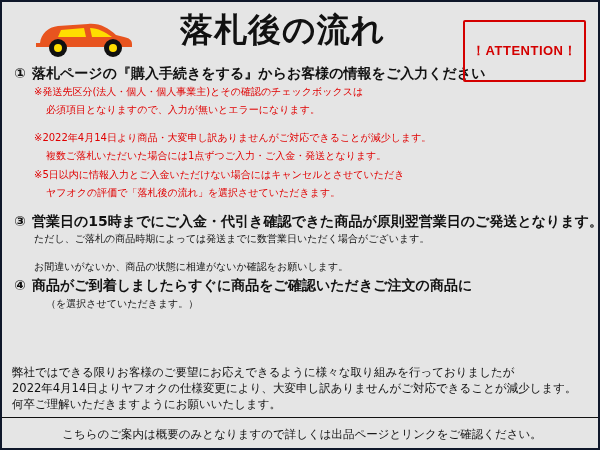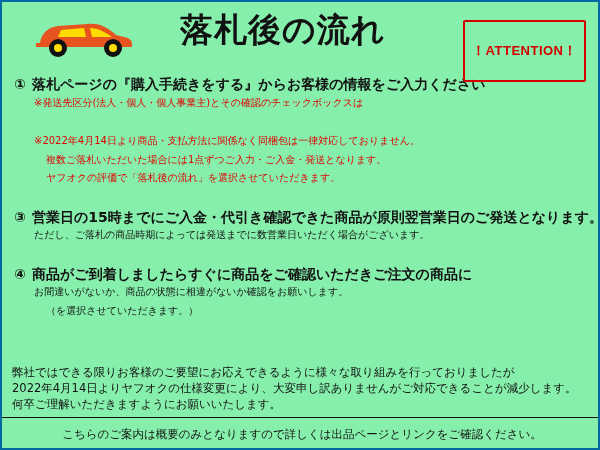--- a/index.html
+++ b/index.html
@@ -10,22 +10,22 @@
     width: 600px;
     height: 450px;
     background: #ffffff;
     font-family: "Liberation Sans", sans-serif;
   }
   .page {
     position: relative;
     width: 600px;
     height: 450px;
     box-sizing: border-box;
-    background: #86efac;
-    border: 2px solid #0369a1;
+    background: #e5e5e5;
+    border: 2px solid #0f172a;
     overflow: hidden;
   }
   
   .header {
     position: relative;
     height: 62px;
     display: flex;
     align-items: center;
   }
   .car-icon {
@@ -57,21 +57,20 @@
     letter-spacing: 0.5px;
     border-radius: 2px;
     font-family: "Liberation Sans", sans-serif;
   }
   
   .content {
     padding: 0 12px;
   }
   .item {
     margin-bottom: 3px;
-    margin-top: 11px;
   }
   .line {
     font-family: "DejaVu Sans", sans-serif;
     font-size: 10px;
     line-height: 18.5px;
     color: #111111;
     white-space: nowrap;
   }
   .line.lead {
     font-size: 14px;
@@ -144,46 +143,48 @@
     <span class="attention">！ATTENTION！</span>
   </div>
 
   <div class="content">
 
     <div class="item">
       <div class="line lead">
         <span class="num">①</span><span>落札ページの『購入手続きをする』からお客様の情報をご入力ください</span>
       </div>
       <div class="line indent red">※発送先区分(法人・個人・個人事業主)とその確認のチェックボックスは</div>
+      <div class="line indent2 red">必須項目となりますので、入力が無いとエラーになります。</div>
     </div>
 
     <div class="spacer-sm"></div>
 
     <div class="item">
-      <div class="line indent red">※2022年4月14日より商品・支払方法に関係なく同梱包は一律対応しておりません。</div>
+      <div class="line indent red">※2022年4月14日より商品・大変申し訳ありませんがご対応できることが減少します。</div>
       <div class="line indent2 red">複数ご落札いただいた場合には1点ずつご入力・ご入金・発送となります。</div>
+      <div class="line indent red">※5日以内に情報入力とご入金いただけない場合にはキャンセルとさせていただき</div>
       <div class="line indent2 red">ヤフオクの評価で「落札後の流れ」を選択させていただきます。</div>
     </div>
 
     <div class="spacer-sm"></div>
 
     <div class="item">
       <div class="line lead">
         <span class="num">③</span><span>営業日の15時までにご入金・代引き確認できた商品が原則翌営業日のご発送となります。</span>
       </div>
       <div class="line indent">ただし、ご落札の商品時期によっては発送までに数営業日いただく場合がございます。</div>
     </div>
 
     <div class="spacer-sm"></div>
 
     <div class="item">
+      <div class="line indent">お間違いがないか、商品の状態に相違がないか確認をお願いします。</div>
       <div class="line lead">
         <span class="num">④</span><span>商品がご到着しましたらすぐに商品をご確認いただきご注文の商品に</span>
       </div>
-      <div class="line indent">お間違いがないか、商品の状態に相違がないか確認をお願いします。</div>
       <div class="line indent2">（を選択させていただきます。）</div>
     </div>
 
   </div>
 
   <div class="footer">
     <div class="line">弊社ではできる限りお客様のご要望にお応えできるように様々な取り組みを行っておりましたが</div>
     <div class="line">2022年4月14日よりヤフオクの仕様変更により、大変申し訳ありませんがご対応できることが減少します。</div>
     <div class="line">何卒ご理解いただきますようにお願いいたします。</div>
   </div>

